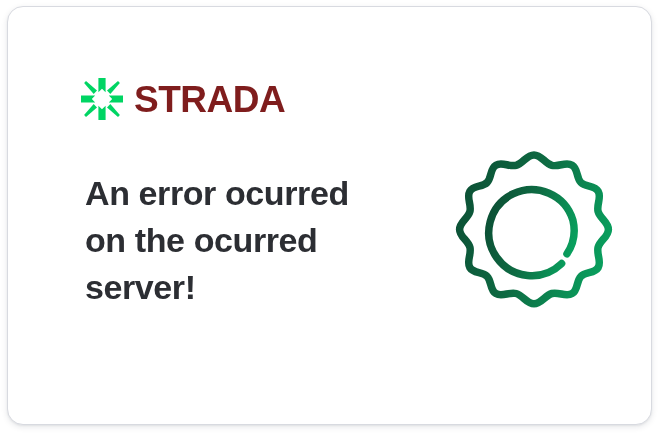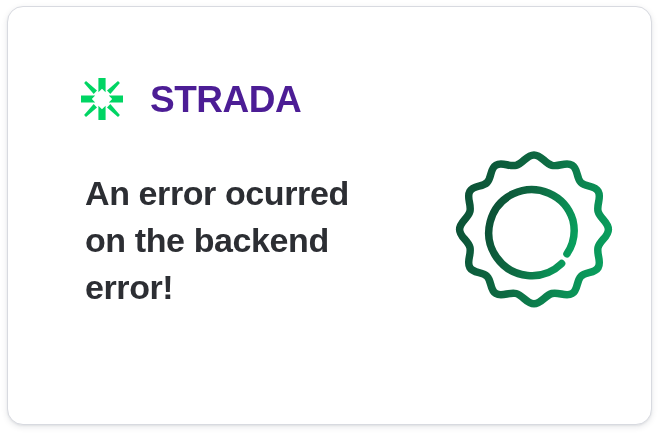--- a/index.html
+++ b/index.html
@@ -51,25 +51,24 @@
   .brand-mark {
     width: 44px;
     height: 44px;
     display: block;
     flex: 0 0 auto;
   }
   .brand-word {
     font-size: 37px;
     font-weight: 700;
     letter-spacing: -0.5px;
-    color: #4c1d95;
+    color: #7f1d1d;
     line-height: 1;
     white-space: nowrap;
     user-select: none;
-    margin-left: 16px;
   }
 
   
   .headline {
     position: absolute;
     left: 77px;
     top: 163px;
     width: 300px;
     margin: 0;
     font-size: 34px;
@@ -109,21 +108,21 @@
 
           <path d="M6.0 4.0 l11.0 9.6 -3.3 3.4 -9.6 -11.0 Z"></path>
           <path d="M38.0 4.0 l-11.0 9.6 3.3 3.4 9.6 -11.0 Z"></path>
           <path d="M6.0 40.0 l11.0 -9.6 -3.3 -3.4 -9.6 11.0 Z"></path>
           <path d="M38.0 40.0 l-11.0 -9.6 3.3 -3.4 9.6 11.0 Z"></path>
         </g>
       </svg>
       <div class="brand-word">STRADA</div>
     </div>
 
-    <h1 class="headline">An error ocurred on the backend error!</h1>
+    <h1 class="headline">An error ocurred on the ocurred server!</h1>
 
     <svg class="gear" viewBox="0 0 172 172" aria-hidden="true">
       <defs>
         <linearGradient id="gearGrad" x1="0" y1="0.35" x2="1" y2="0.65">
           <stop offset="0%" stop-color="#0c5236"></stop>
           <stop offset="45%" stop-color="#0e6b43"></stop>
           <stop offset="100%" stop-color="#09a05e"></stop>
         </linearGradient>
       </defs>
       <g fill="none" stroke="url(#gearGrad)" stroke-width="7.5" stroke-linecap="round" stroke-linejoin="round">

